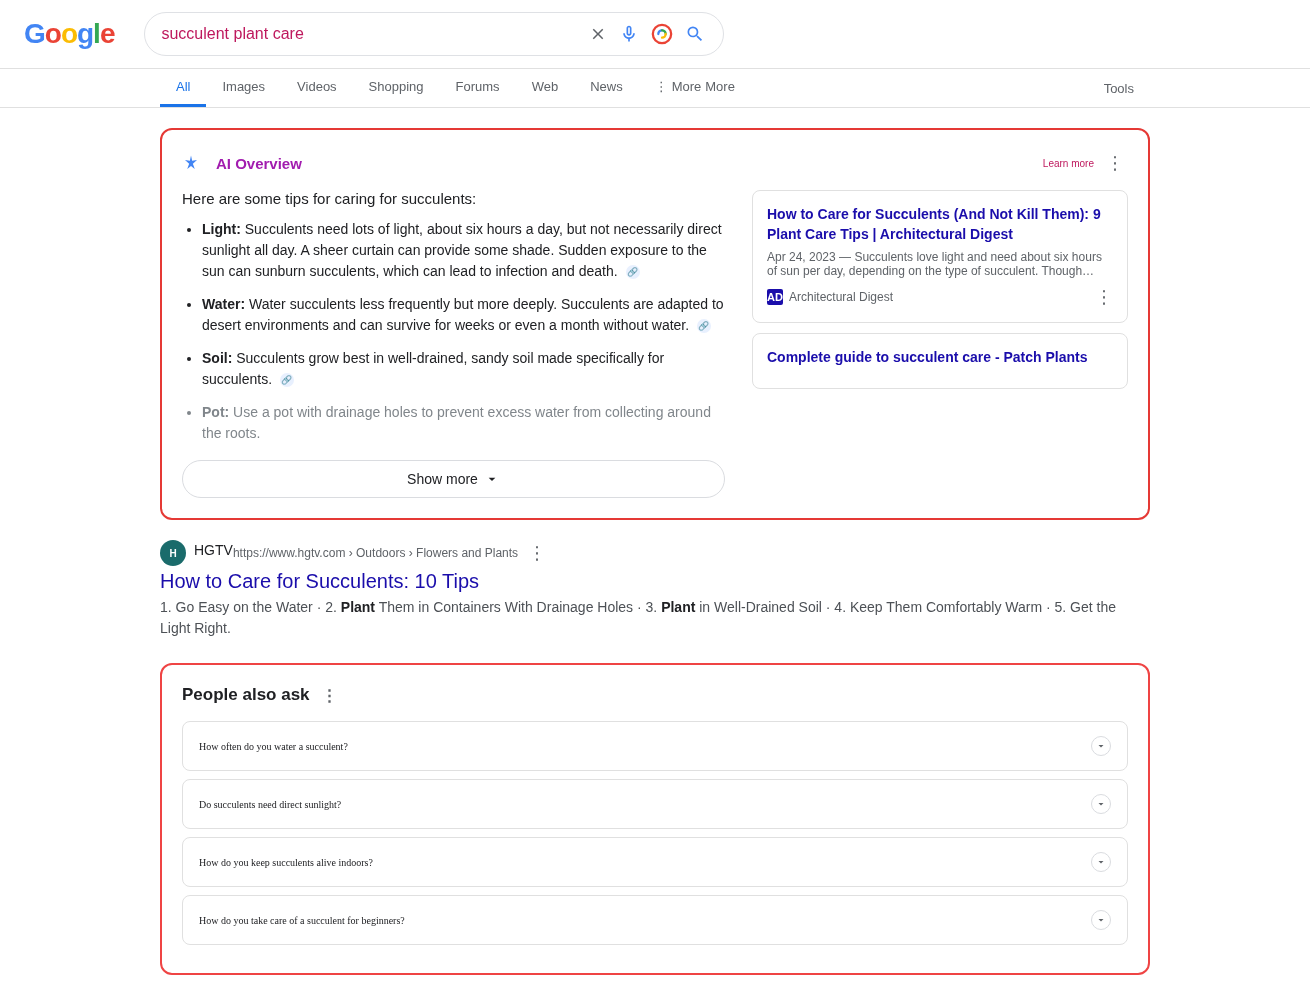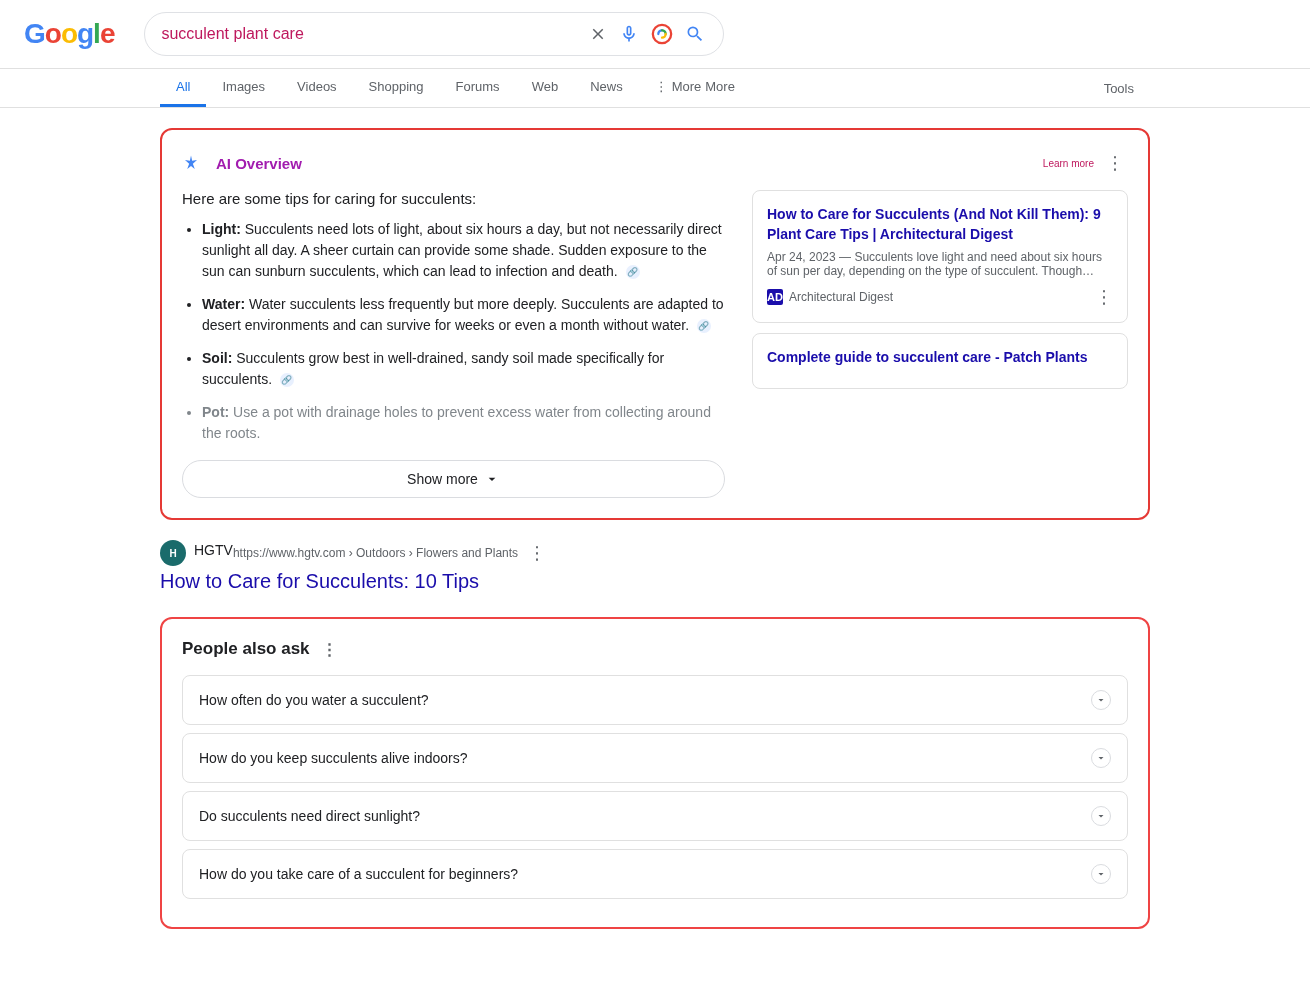--- a/index.html
+++ b/index.html
@@ -65,21 +65,21 @@
     .result-breadcrumb { font-size: 12px; color: #5f6368; display: flex; align-items: center; gap: 4px; }
     .result-more { color: #5f6368; font-size: 16px; cursor: pointer; margin-left: 6px; }
     .result-title { font-size: 20px; color: #1a0dab; cursor: pointer; margin-bottom: 4px; }
     .result-snippet { font-size: 14px; color: #4d5156; line-height: 1.5; }
     .result-snippet strong { font-weight: 700; color: #202124; }
 
     
     .paa-box { border: 2px solid #ef4444; border-radius: 12px; padding: 20px; margin-top: 16px; }
     .paa-header { display: flex; align-items: center; gap: 8px; font-size: 17px; font-weight: 600; margin-bottom: 16px; color: #202124; }
     .paa-item { border: 1px solid #e0e0e0; border-radius: 8px; padding: 14px 16px; margin-bottom: 8px; display: flex; align-items: center; justify-content: space-between; cursor: pointer; }
-    .paa-question { font-size: 14px; color: #202124; }
+    .paa-question { font-size: 10px; color: #202124; font-family: Liberation Serif, serif; }
     .chevron-down { width: 20px; height: 20px; border: 1px solid #dadce0; border-radius: 50%; display: flex; align-items: center; justify-content: center; color: #5f6368; font-size: 10px; flex-shrink: 0; }
 
     
     .vert-dots { font-size: 18px; color: #5f6368; cursor: pointer; }
   </style>
 </head>
 <body>
 
 <div class="header">
   <a class="google-logo" href="#">
@@ -211,56 +211,59 @@
       </div>
       <div class="result-site-info">
         <span class="result-site-name">HGTV</span>
         <div class="result-breadcrumb">
           <span>https://www.hgtv.com › Outdoors › Flowers and Plants</span>
           <span class="result-more vert-dots">⋮</span>
         </div>
       </div>
     </div>
     <div class="result-title">How to Care for Succulents: 10 Tips</div>
+    <div class="result-snippet">
+      1. Go Easy on the Water · 2. <strong>Plant</strong> Them in Containers With Drainage Holes · 3. <strong>Plant</strong> in Well-Drained Soil · 4. Keep Them Comfortably Warm · 5. Get the Light Right.
+    </div>
   </div>
 
   <div class="paa-box">
     <div class="paa-header">
       <span>People also ask</span>
       <span class="vert-dots" style="font-size:16px; margin-left:4px;">⋮</span>
     </div>
 
     <div class="paa-item">
       <span class="paa-question">How often do you water a succulent?</span>
       <div class="chevron-down">
         <svg width="12" height="12" viewBox="0 0 24 24" fill="#5f6368">
             <path d="M7 10l5 5 5-5z"></path>
           </svg>
       </div>
     </div>
 
     <div class="paa-item">
+      <span class="paa-question">Do succulents need direct sunlight?</span>
+      <div class="chevron-down">
+        <svg width="12" height="12" viewBox="0 0 24 24" fill="#5f6368">
+            <path d="M7 10l5 5 5-5z"></path>
+          </svg>
+      </div>
+    </div>
+
+    <div class="paa-item">
       <span class="paa-question">How do you keep succulents alive indoors?</span>
       <div class="chevron-down">
         <svg width="12" height="12" viewBox="0 0 24 24" fill="#5f6368">
             <path d="M7 10l5 5 5-5z"></path>
           </svg>
       </div>
     </div>
 
     <div class="paa-item">
-      <span class="paa-question">Do succulents need direct sunlight?</span>
-      <div class="chevron-down">
-        <svg width="12" height="12" viewBox="0 0 24 24" fill="#5f6368">
-            <path d="M7 10l5 5 5-5z"></path>
-          </svg>
-      </div>
-    </div>
-
-    <div class="paa-item">
       <span class="paa-question">How do you take care of a succulent for beginners?</span>
       <div class="chevron-down">
         <svg width="12" height="12" viewBox="0 0 24 24" fill="#5f6368">
             <path d="M7 10l5 5 5-5z"></path>
           </svg>
       </div>
     </div>
   </div>
 
 </div>

